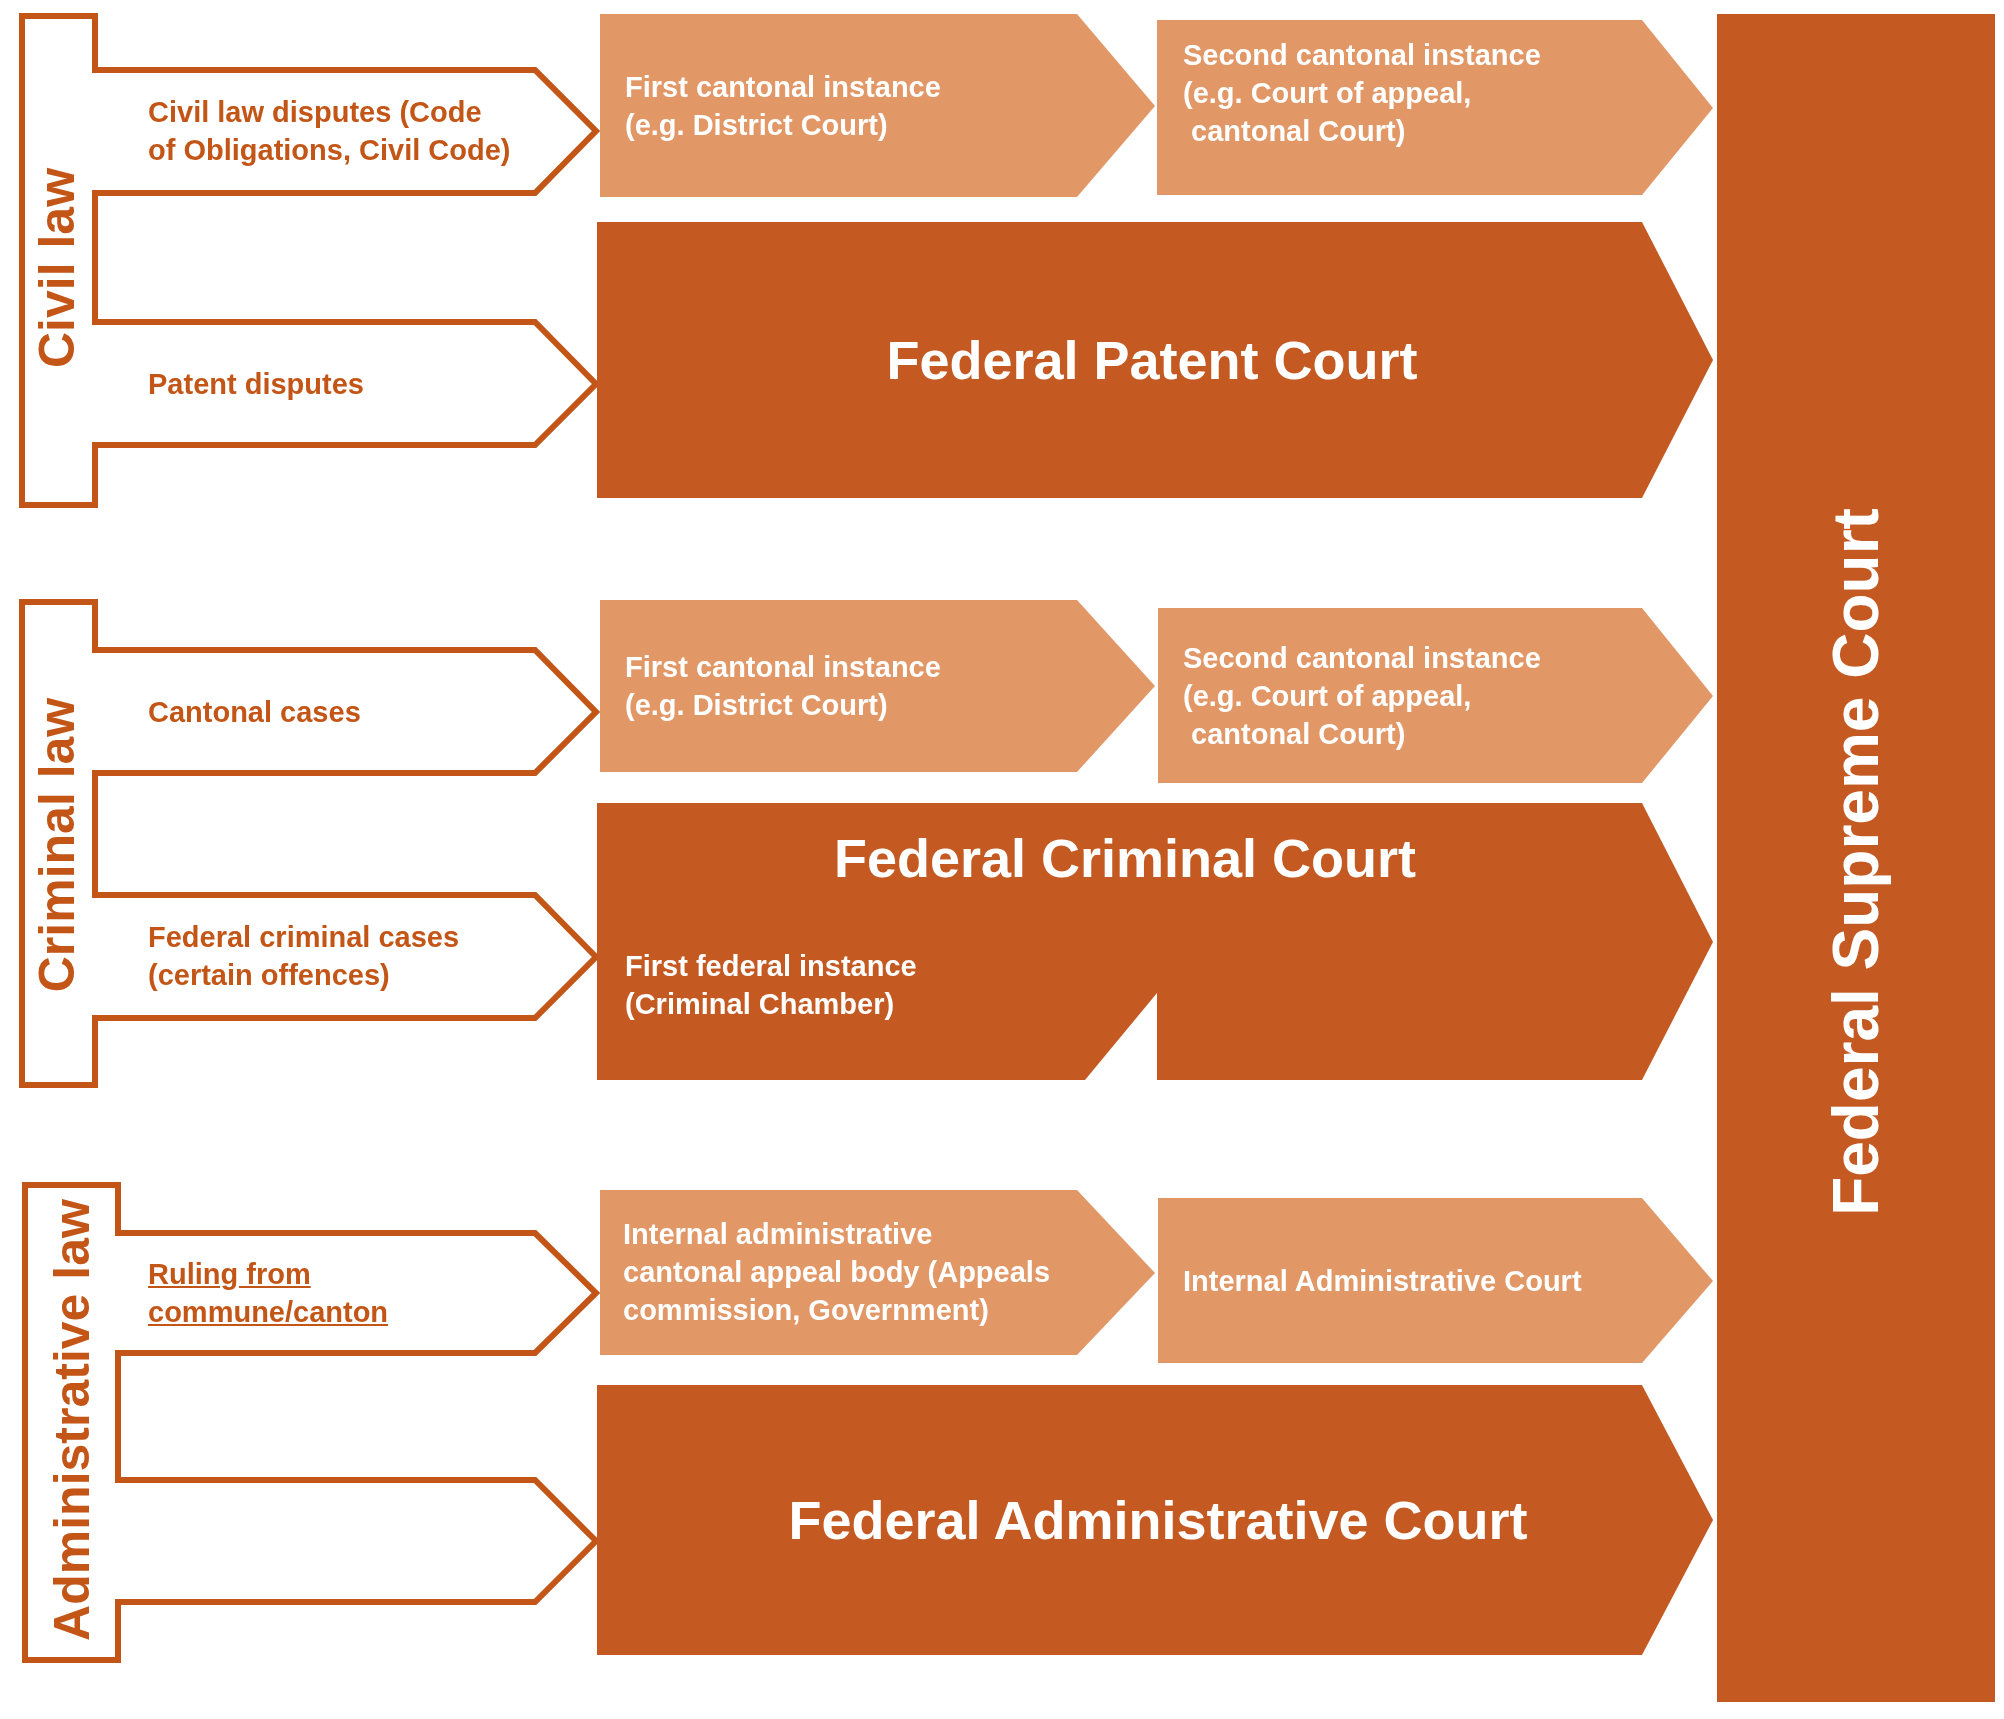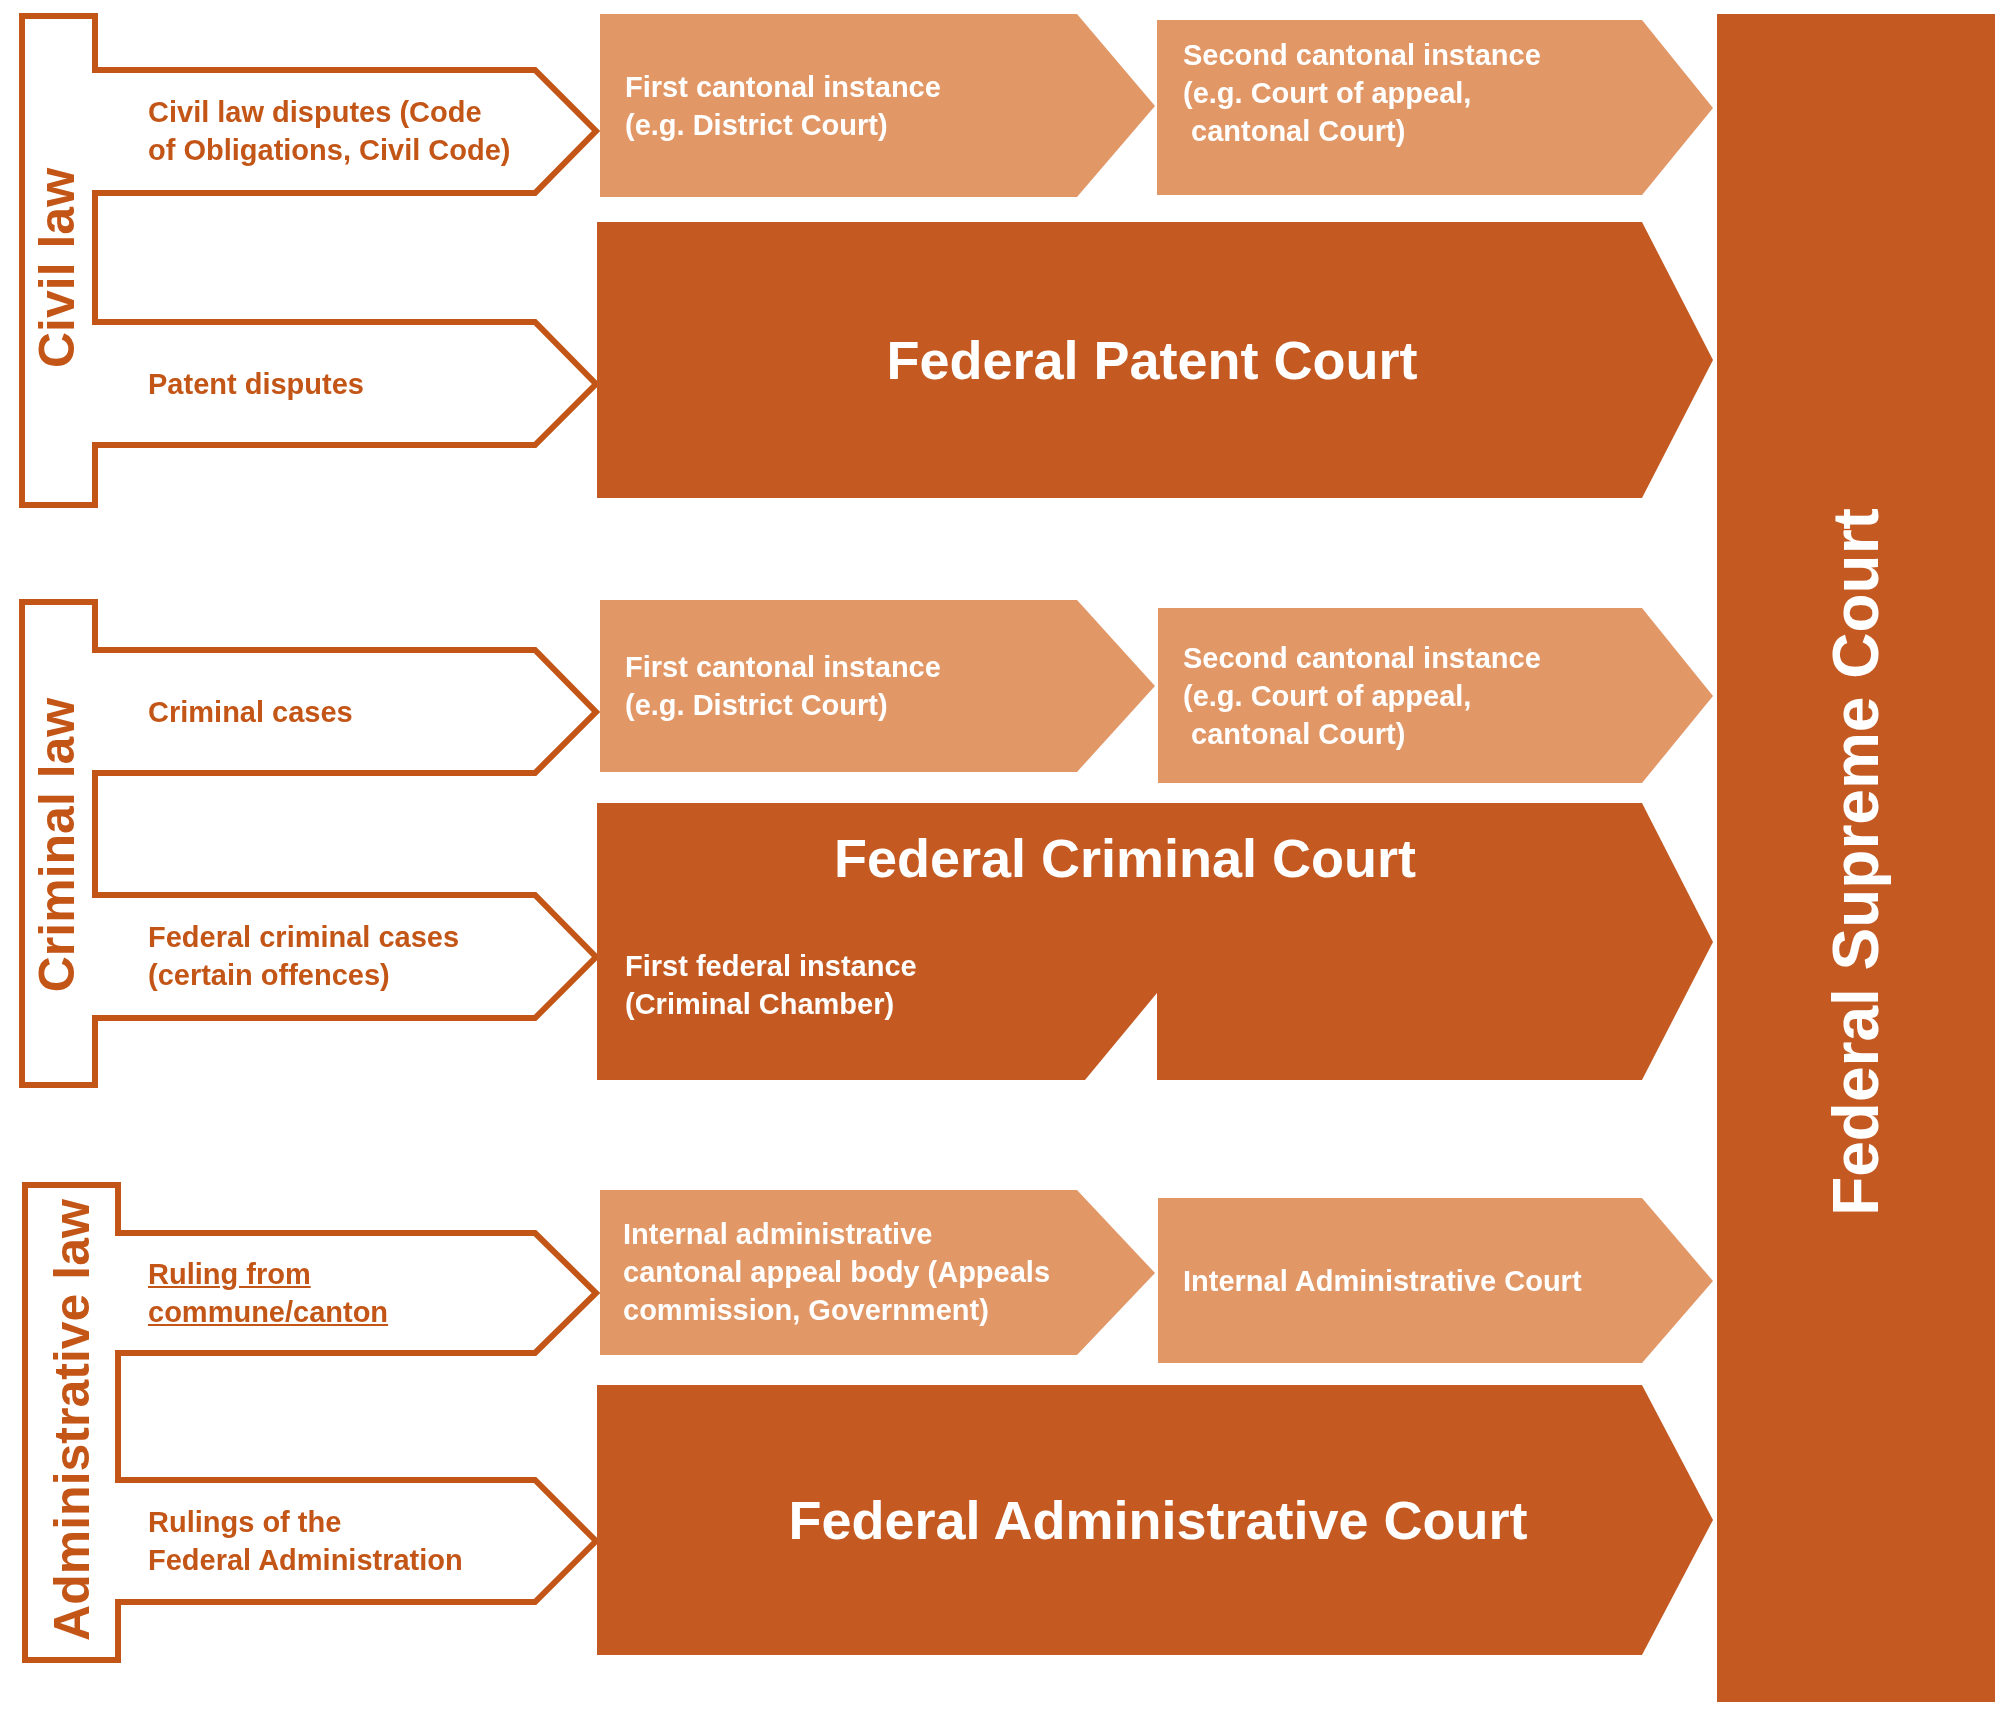--- a/index.html
+++ b/index.html
@@ -91,37 +91,35 @@
   <div class="t orange" style="left:148px;top:93px;">Civil law disputes (Code
 of Obligations, Civil Code)</div>
   <div class="t white" style="left:625px;top:68px;">First cantonal instance
 (e.g. District Court)</div>
   <div class="t white" style="left:1183px;top:36px;">Second cantonal instance
 (e.g. Court of appeal,
  cantonal Court)</div>
   <div class="t orange" style="left:148px;top:365px;">Patent disputes</div>
   <div class="t white title" style="left:1152px;top:360px;">Federal Patent Court</div>
 
-  <div class="t orange" style="left:148px;top:693px;">Criminal cases</div>
+  <div class="t orange" style="left:148px;top:693px;">Cantonal cases</div>
   <div class="t white" style="left:625px;top:648px;">First cantonal instance
 (e.g. District Court)</div>
   <div class="t white" style="left:1183px;top:639px;">Second cantonal instance
 (e.g. Court of appeal,
  cantonal Court)</div>
   <div class="t orange" style="left:148px;top:918px;">Federal criminal cases
 (certain offences)</div>
   <div class="t white" style="left:625px;top:947px;">First federal instance
 (Criminal Chamber)</div>
   <div class="t white title" style="left:1125px;top:858px;">Federal Criminal Court</div>
 
   <div class="t orange" style="left:148px;top:1255px;text-decoration:underline;">Ruling from
 commune/canton</div>
   <div class="t white" style="left:623px;top:1215px;">Internal administrative
 cantonal appeal body (Appeals
 commission, Government)</div>
   <div class="t white" style="left:1183px;top:1262px;">Internal Administrative Court</div>
-  <div class="t orange" style="left:148px;top:1503px;">Rulings of the
-Federal Administration</div>
   <div class="t white title" style="left:1152px;top:1520px;margin-left:6px;">Federal Administrative Court</div>
 
   <div class="t white vsupreme" style="left:1856px;top:862px;">Federal Supreme Court</div>
 
 </div>
 
 </body></html>

